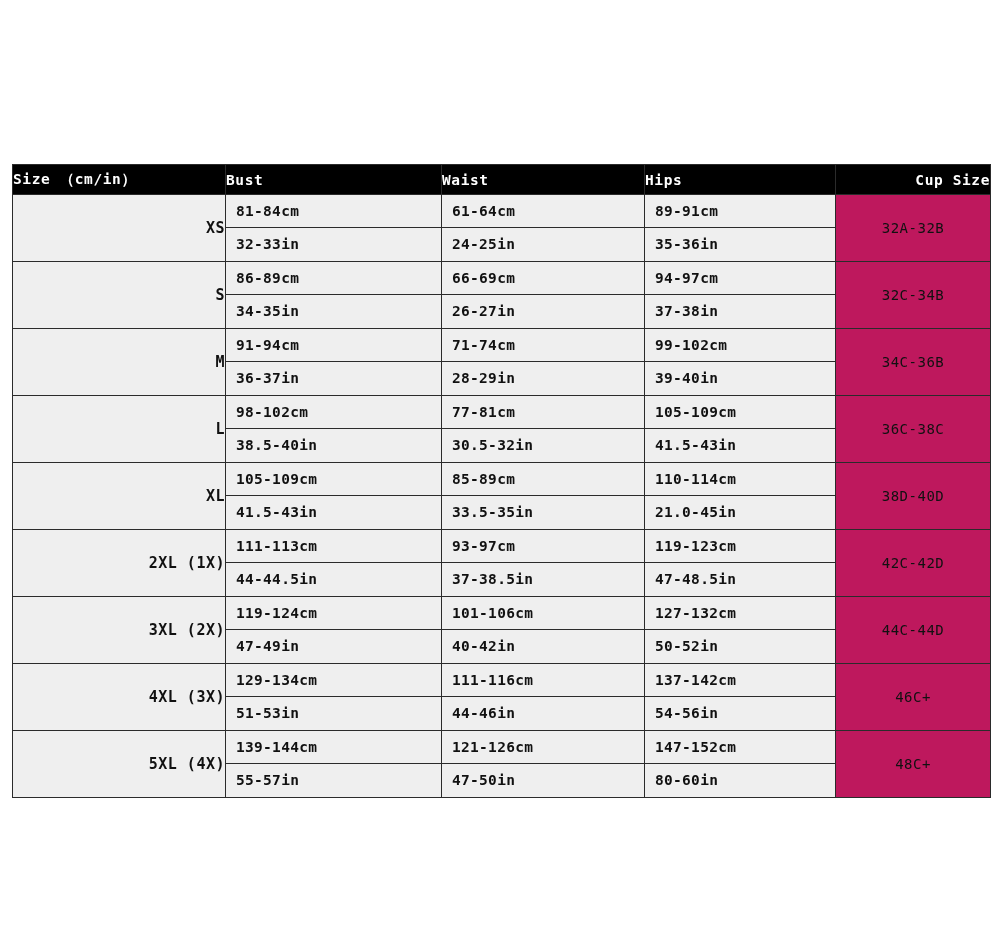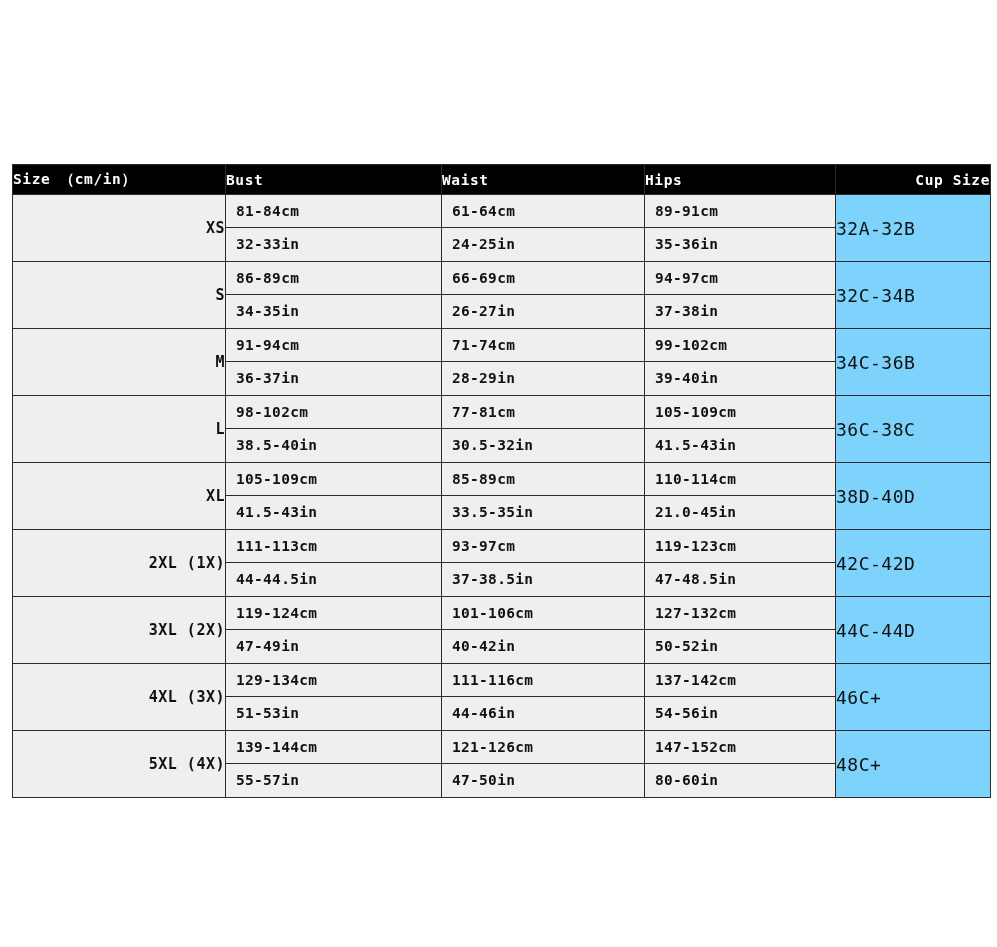--- a/index.html
+++ b/index.html
@@ -69,23 +69,24 @@
   td.size-cell {
     text-align: right;
     font-size: 15px;
     font-weight: bold;
     letter-spacing: 0.5px;
     background: #efefef;
     color: #111111;
     height: 66px;
   }
   td.cup-cell {
-    font-size: 18px;
+    text-align: center;
+    font-size: 14px;
     letter-spacing: 0.5px;
-    background: #7dd3fc;
+    background: #be185d;
     color: #111111;
   }
   .measure-cell {
     padding: 0;
     background: #efefef;
     font-weight: bold;
   }
   .measure-stack {
     display: flex;
     flex-direction: column;

